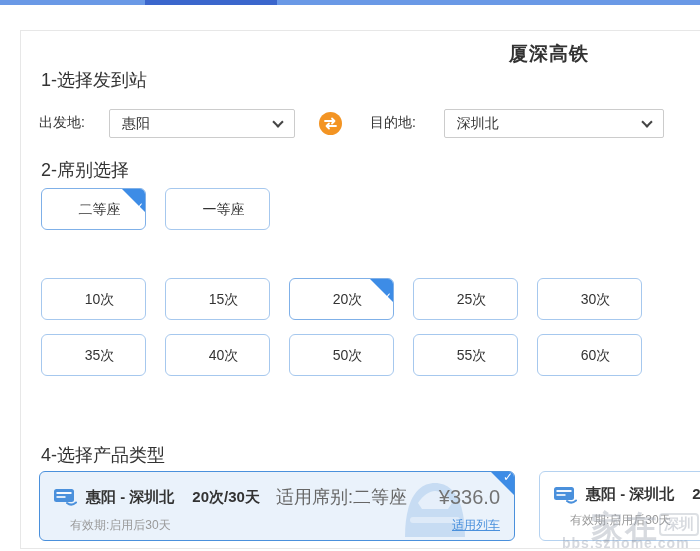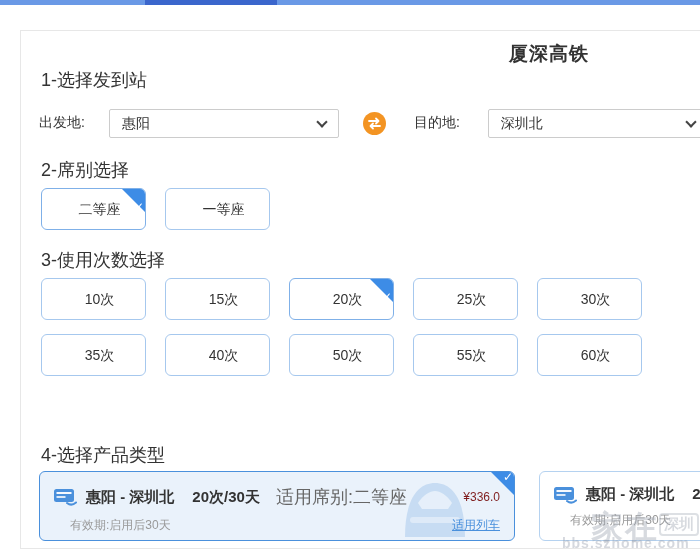--- a/index.html
+++ b/index.html
@@ -17,21 +17,21 @@
   .page-title { position:absolute; left:488px; top:10px; font-size:19px; font-weight:bold; color:#333; letter-spacing:1px; }
 
   .step-heading { position:absolute; left:20px; font-size:18px; font-weight:normal; color:#333; }
   .h1 { top:37px; } .h2 { top:127px; } .h3 { top:217px; } .h4 { top:412px; }
 
   
   .station-row { position:absolute; left:18px; top:77px; height:30px; display:flex; align-items:center; gap:24px; }
   .field-label { font-size:14px; color:#333; white-space:nowrap; }
   .selectbox { position:relative; height:29px; line-height:27px; border:1px solid #ccc; border-radius:2px;
     background:#fff; font-size:14px; color:#333; padding-left:12px; cursor:pointer; }
-  .sel-from { width:230px; } .sel-to { width:220px; margin-left:4px; }
+  .sel-from { width:186px; } .sel-to { width:220px; margin-left:4px; }
   .chev { position:absolute; right:12px; top:8px; width:8px; height:8px;
     border-right:2px solid #444; border-bottom:2px solid #444; transform:rotate(45deg); }
   .swapbtn { width:23px; height:23px; border-radius:50%; background:#f39423; flex:0 0 auto;
     display:flex; align-items:center; justify-content:center; cursor:pointer; }
 
   
   .opt-btn { position:relative; width:105px; height:42px; line-height:40px; text-align:center;
     font-size:14px; color:#333; background:#fff; border:1px solid #a6c8ee; border-radius:6px;
     cursor:pointer; overflow:hidden;padding-left:12px; }
   .opt-btn.selected { border-color:#7fb0e8; }
@@ -47,21 +47,21 @@
   
   .cards-row { position:absolute; left:18px; top:440px; display:flex; gap:24px; }
   .product-card { position:relative; width:476px; height:70px; border-radius:6px; overflow:hidden;
     border:1px solid #b5d2f0; background:#fff; cursor:pointer; }
   .product-card.selected { border-color:#4a90dc; background:#eaf2fb; }
   .card-row1 { display:flex; align-items:center; margin:13px 14px 0 14px; }
   .card-row2 { display:flex; align-items:center; margin:8px 14px 0 14px; }
   .card-route { font-size:15px; font-weight:bold; color:#333; margin-left:8px; white-space:nowrap; }
   .card-times { font-size:15px; font-weight:bold; color:#333; margin-left:18px; white-space:nowrap; }
   .card-seat  { font-size:18px; color:#666; margin-left:16px; white-space:nowrap; }
-  .card-price { margin-left:auto; font-size:12px; color:#7f1d1d; white-space:nowrap; position:relative; z-index:2; }
+  .card-price { margin-left:auto; font-size:20px; color:#737373; white-space:nowrap; position:relative; z-index:2; }
   .card-validity { font-size:12px; color:#999; margin-left:16px; white-space:nowrap; }
   .card-link { margin-left:auto; font-size:12px; color:#4a90dc; text-decoration:underline; white-space:nowrap; position:relative; z-index:2; cursor:pointer; }
   .train-mark { position:absolute; right:34px; top:5px; opacity:0.18; z-index:1; }
 
   
   .watermark { position:absolute; left:0; top:0; width:700px; height:551px; pointer-events:none; z-index:5; }
   .wm-brand { position:absolute; left:591px; top:506px; font-size:32px; font-weight:bold;
     color:rgba(150,158,172,0.38); letter-spacing:2px; }
   .wm-box { position:absolute; left:659px; top:513px; font-size:15px; font-weight:bold;
     color:rgba(150,158,172,0.38); border:2px solid rgba(150,158,172,0.32); border-radius:4px; padding:0 3px; }
@@ -107,21 +107,20 @@
       <span>二等座</span>
       <span class="corner">
           <span class="tick">✓</span>
         </span>
     </div>
     <div class="opt-btn">
       <span>一等座</span>
     </div>
   </div>
 
-  <div class="step-heading h3">3-使用次数选择</div>
 
   <div class="times-grid">
     <div class="opt-btn"><span>10次</span></div>
     <div class="opt-btn"><span>15次</span></div>
     <div class="opt-btn selected">
       <span>20次</span>
       <span class="corner">
           <span class="tick">✓</span>
         </span>
     </div>

